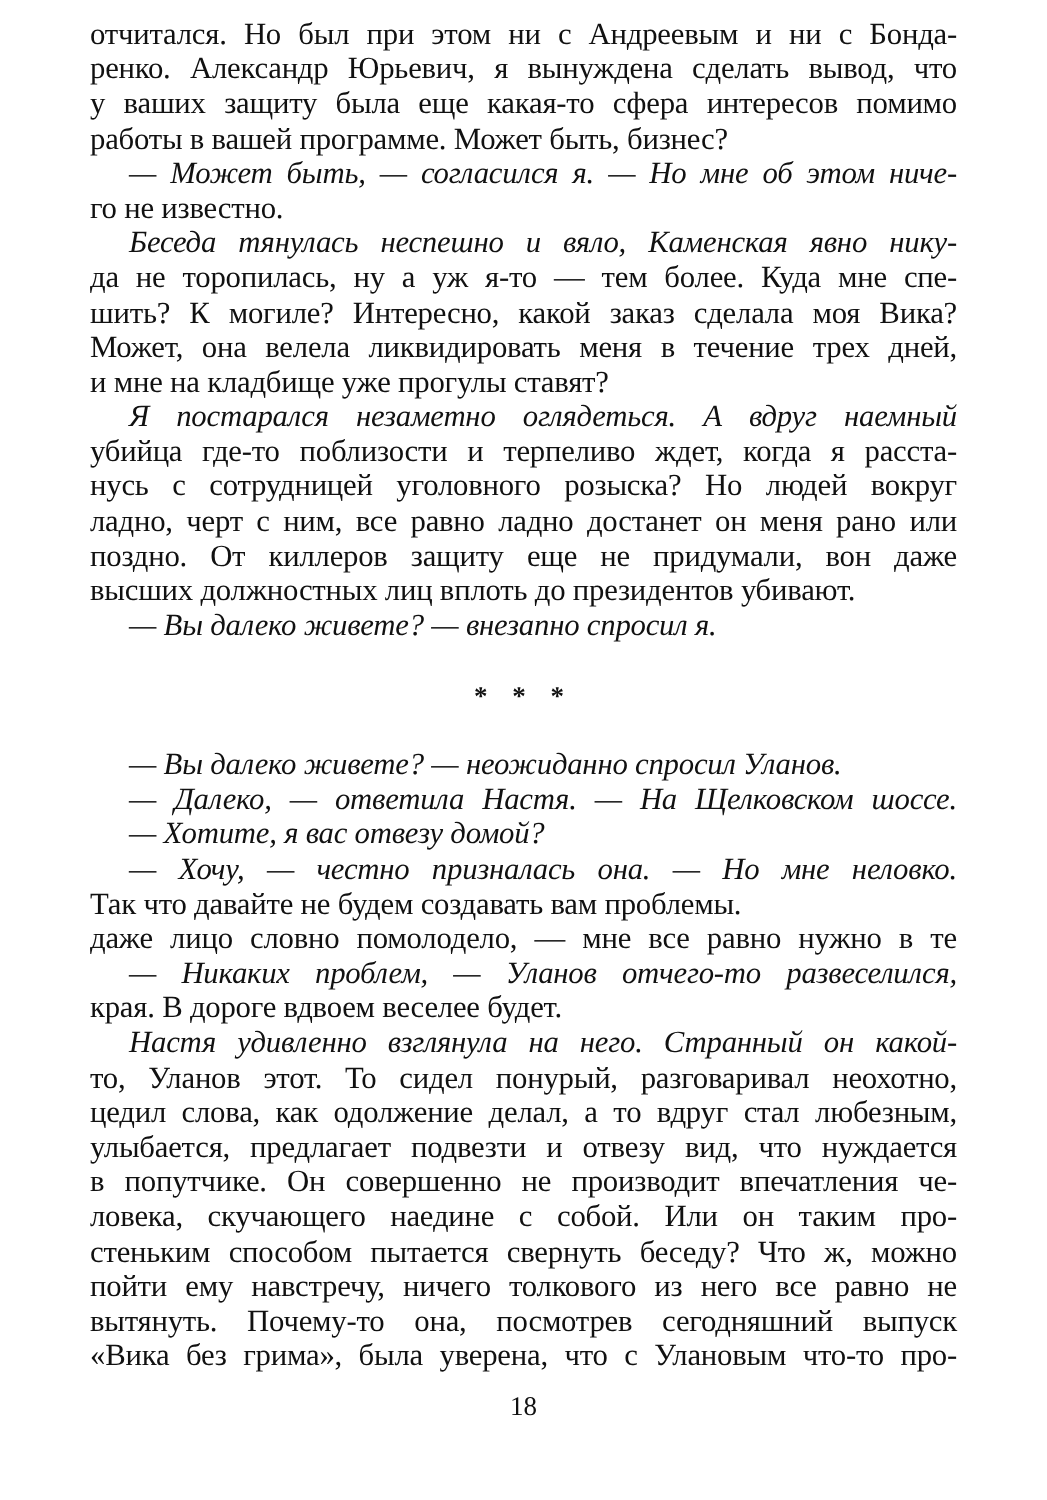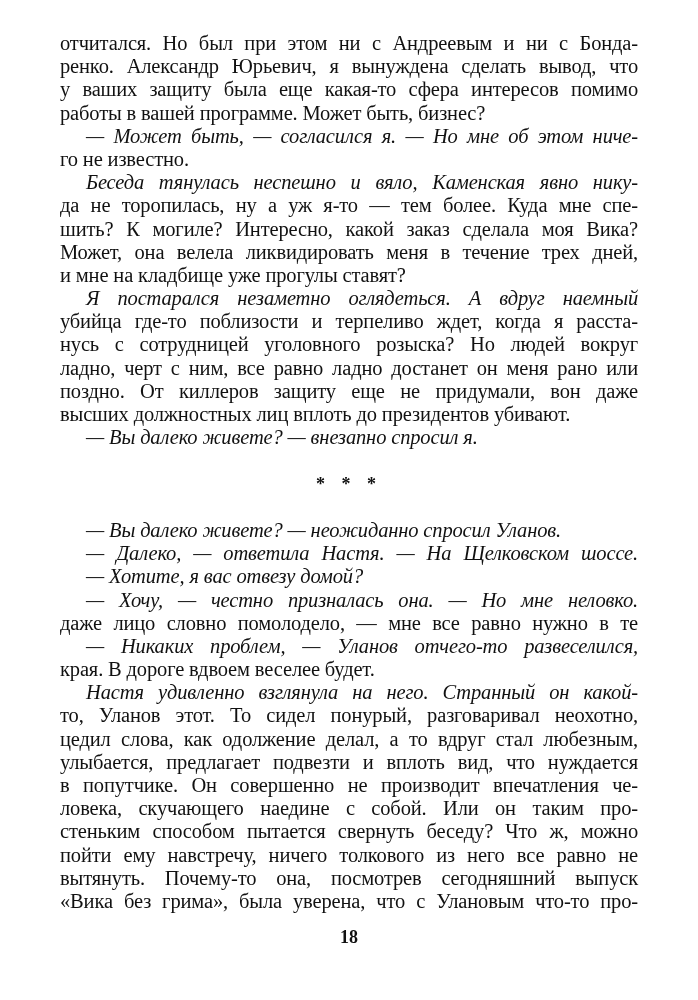--- a/index.html
+++ b/index.html
@@ -11,21 +11,21 @@
       width: 698px;
       height: 1000px;
       position: relative;
       overflow: hidden;
       font-family: "Liberation Serif", "DejaVu Serif", serif;
       color: #111111;
     }
     .page {
       position: absolute;
       left: 60px;
-      top: 32px;
+      top: 12px;
       width: 578px;
     }
     .line {
       display: block;
       font-size: 20.5px;
       line-height: 23.2px;
       height: 23.2px;
       white-space: nowrap;
       text-align: justify;
       text-align-last: justify;
@@ -48,21 +48,20 @@
       font-weight: bold;
     }
     .page-number {
       position: absolute;
       top: 926px;
       left: 0;
       width: 698px;
       text-align: center;
       font-size: 18px;
       line-height: 22px;
-      font-weight: bold;
     }
   </style>
 </head>
 <body>
 
 <div class="page">
   <div>
     <span class="line">отчитался. Но был при этом ни с Андреевым и ни с Бонда-</span>
     <span class="line">ренко. Александр Юрьевич, я вынуждена сделать вывод, что</span>
     <span class="line">у ваших защиту была еще какая-то сфера интересов помимо</span>
@@ -85,27 +84,28 @@
 
   <span class="separator"></span>
   <span class="stars">* * *</span>
   <span class="separator"></span>
 
   <div>
     <span class="line indent last">— Вы далеко живете? — неожиданно спросил Уланов.</span>
     <span class="line indent">— Далеко, — ответила Настя. — На Щелковском шоссе.</span>
     <span class="line indent last">— Хотите, я вас отвезу домой?</span>
     <span class="line indent">— Хочу, — честно призналась она. — Но мне неловко.</span>
+    <span class="line last">Так что давайте не будем создавать вам проблемы.</span>
     <span class="line">даже лицо словно помолодело, — мне все равно нужно в те</span>
     <span class="line indent">— Никаких проблем, — Уланов отчего-то развеселился,</span>
     <span class="line last">края. В дороге вдвоем веселее будет.</span>
     <span class="line indent">Настя удивленно взглянула на него. Странный он какой-</span>
     <span class="line">то, Уланов этот. То сидел понурый, разговаривал неохотно,</span>
     <span class="line">цедил слова, как одолжение делал, а то вдруг стал любезным,</span>
-    <span class="line">улыбается, предлагает подвезти и вплоть вид, что нуждается</span>
+    <span class="line">улыбается, предлагает подвезти и отвезу вид, что нуждается</span>
     <span class="line">в попутчике. Он совершенно не производит впечатления че-</span>
     <span class="line">ловека, скучающего наедине с собой. Или он таким про-</span>
     <span class="line">стеньким способом пытается свернуть беседу? Что ж, можно</span>
     <span class="line">пойти ему навстречу, ничего толкового из него все равно не</span>
     <span class="line">вытянуть. Почему-то она, посмотрев сегодняшний выпуск</span>
     <span class="line">«Вика без грима», была уверена, что с Улановым что-то про-</span>
   </div>
 </div>
 
 <div class="page-number">18</div>

